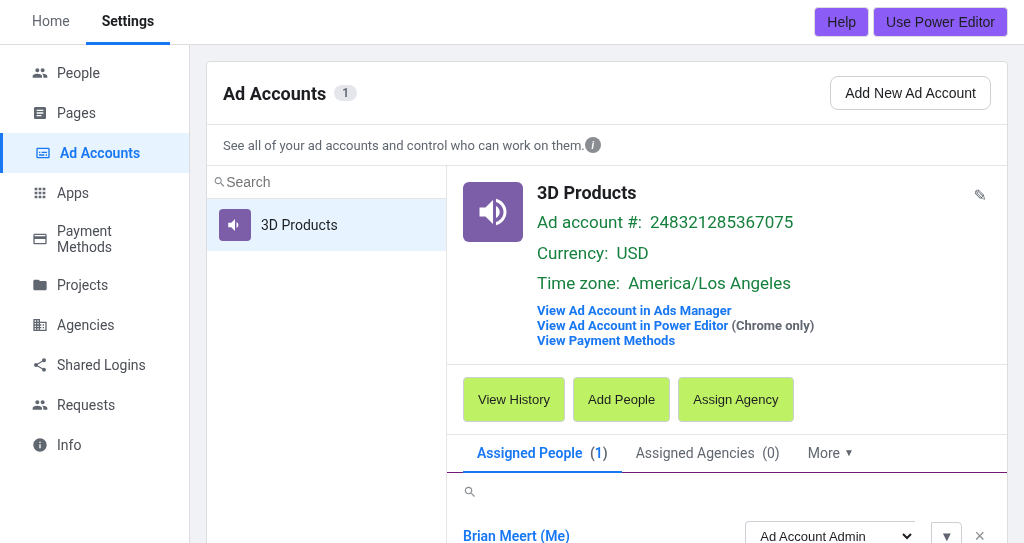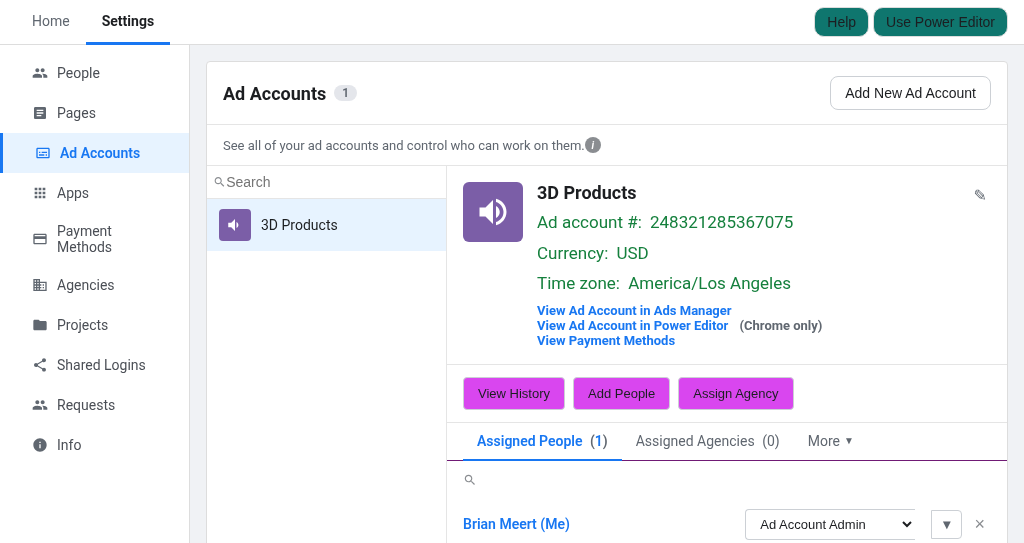--- a/index.html
+++ b/index.html
@@ -12,22 +12,22 @@
       gap: 0;
     }
     .top-nav-tab {
       padding: 0 16px; height: 45px; display: flex; align-items: center;
       font-size: 14px; color: #606770; cursor: pointer; border-bottom: 2px solid transparent;
       position: relative;
     }
     .top-nav-tab.active { color: #1c1e21; font-weight: 700; border-bottom: 3px solid #1877f2; }
     .top-nav-right { margin-left: auto; display: flex; gap: 4px; }
     .top-nav-right-btn {
-      padding: 6px 12px; border: 1px solid #ddd; background: #0f766e;
-      border-radius: 10px; cursor: pointer; font-size: 14px; color: #1c1e21;
+      padding: 6px 12px; border: 1px solid #ddd; background: #8b5cf6;
+      border-radius: 4px; cursor: pointer; font-size: 14px; color: #1c1e21;
     }
 
     
     .main-layout { display: flex; height: calc(100vh - 45px); }
 
     
     .sidebar {
       width: 190px; background: #fff; border-right: 1px solid #ddd;
       padding: 8px 0; flex-shrink: 0;
     }
@@ -110,22 +110,22 @@
     .account-meta { font-size: 17px; color: #15803d; line-height: 1.8; }
     .account-links { margin-top: 4px; }
     .account-link { color: #1877f2; text-decoration: none; font-size: 13px; display: block; font-weight: bold; }
     .edit-icon-btn {
       background: none; border: none; cursor: pointer; color: #606770; font-size: 16px; padding: 4px;
     }
 
     
     .action-buttons { display: flex; gap: 8px; padding: 12px 16px; border-bottom: 1px solid #e5e5e5; }
     .action-btn {
-      padding: 8px 14px; border: 1px solid #ccd0d5; border-radius: 4px;
-      background: #d946ef; cursor: pointer; font-size: 13px; color: #1c1e21;
+      padding: 14px 14px; border: 1px solid #ccd0d5; border-radius: 4px;
+      background: #bef264; cursor: pointer; font-size: 13px; color: #1c1e21;
     }
 
     
     .detail-tabs {
       display: flex; align-items: center; border-bottom: 1px solid #701a75;
       padding: 0 16px;
     }
     .detail-tab {
       padding: 10px 14px; cursor: pointer; font-size: 14px; color: #606770;
       border-bottom: 2px solid transparent; margin-bottom: -1px;
@@ -223,33 +223,33 @@
         <svg width="16" height="16" viewBox="0 0 24 24" fill="#606770">
             <path d="M20 4H4c-1.11 0-2 .89-2 2v12c0 1.11.89 2 2 2h16c1.11 0 2-.89 2-2V6c0-1.11-.89-2-2-2zm0 14H4v-6h16v6zm0-10H4V6h16v2z"></path>
           </svg>
       </span>
       <span>Payment Methods</span>
     </div>
 
     <div class="sidebar-item">
       <span class="sidebar-icon">
         <svg width="16" height="16" viewBox="0 0 24 24" fill="#606770">
+            <path d="M10 4H4c-1.1 0-2 .9-2 2v12c0 1.1.9 2 2 2h16c1.1 0 2-.9 2-2V8c0-1.1-.9-2-2-2h-8l-2-2z"></path>
+          </svg>
+      </span>
+      <span>Projects</span>
+    </div>
+
+    <div class="sidebar-item">
+      <span class="sidebar-icon">
+        <svg width="16" height="16" viewBox="0 0 24 24" fill="#606770">
             <path d="M12 7V3H2v18h20V7H12zM6 19H4v-2h2v2zm0-4H4v-2h2v2zm0-4H4V9h2v2zm0-4H4V5h2v2zm4 12H8v-2h2v2zm0-4H8v-2h2v2zm0-4H8V9h2v2zm0-4H8V5h2v2zm10 12h-8v-2h2v-2h-2v-2h2v-2h-2V9h8v10zm-2-8h-2v2h2v-2zm0 4h-2v2h2v-2z"></path>
           </svg>
       </span>
       <span>Agencies</span>
-    </div>
-
-    <div class="sidebar-item">
-      <span class="sidebar-icon">
-        <svg width="16" height="16" viewBox="0 0 24 24" fill="#606770">
-            <path d="M10 4H4c-1.1 0-2 .9-2 2v12c0 1.1.9 2 2 2h16c1.1 0 2-.9 2-2V8c0-1.1-.9-2-2-2h-8l-2-2z"></path>
-          </svg>
-      </span>
-      <span>Projects</span>
     </div>
 
     <div class="sidebar-item">
       <span class="sidebar-icon">
         <svg width="16" height="16" viewBox="0 0 24 24" fill="#606770">
             <path d="M18 16.08c-.76 0-1.44.3-1.96.77L8.91 12.7c.05-.23.09-.46.09-.7s-.04-.47-.09-.7l7.05-4.11c.54.5 1.25.81 2.04.81 1.66 0 3-1.34 3-3s-1.34-3-3-3-3 1.34-3 3c0 .24.04.47.09.7L8.04 9.81C7.5 9.31 6.79 9 6 9c-1.66 0-3 1.34-3 3s1.34 3 3 3c.79 0 1.5-.31 2.04-.81l7.12 4.16c-.05.21-.08.43-.08.65 0 1.61 1.31 2.92 2.92 2.92 1.61 0 2.92-1.31 2.92-2.92s-1.31-2.92-2.92-2.92z"></path>
           </svg>
       </span>
       <span>Shared Logins</span>
     </div>
@@ -325,21 +325,21 @@
                 <span style="margin-left:4px;">248321285367075</span><br>
                 <span>Currency:</span>
                 <span style="margin-left:4px;">USD</span><br>
                 <span>Time zone:</span>
                 <span style="margin-left:4px;">America/Los Angeles</span>
               </div>
               <div class="account-links">
                 <a class="account-link" href="#">View Ad Account in Ads Manager</a>
                 <a class="account-link" href="#">
                   <span>View Ad Account in Power Editor</span>
-                  <span style="color:#606770;margin-left:8px;">(Chrome only)</span>
+                  <span style="color:#606770;margin-left:0;">(Chrome only)</span>
                 </a>
                 <a class="account-link" href="#">View Payment Methods</a>
               </div>
             </div>
             <button class="edit-icon-btn">✎</button>
           </div>
 
           <div class="action-buttons">
             <button class="action-btn">View History</button>
             <button class="action-btn">Add People</button>

